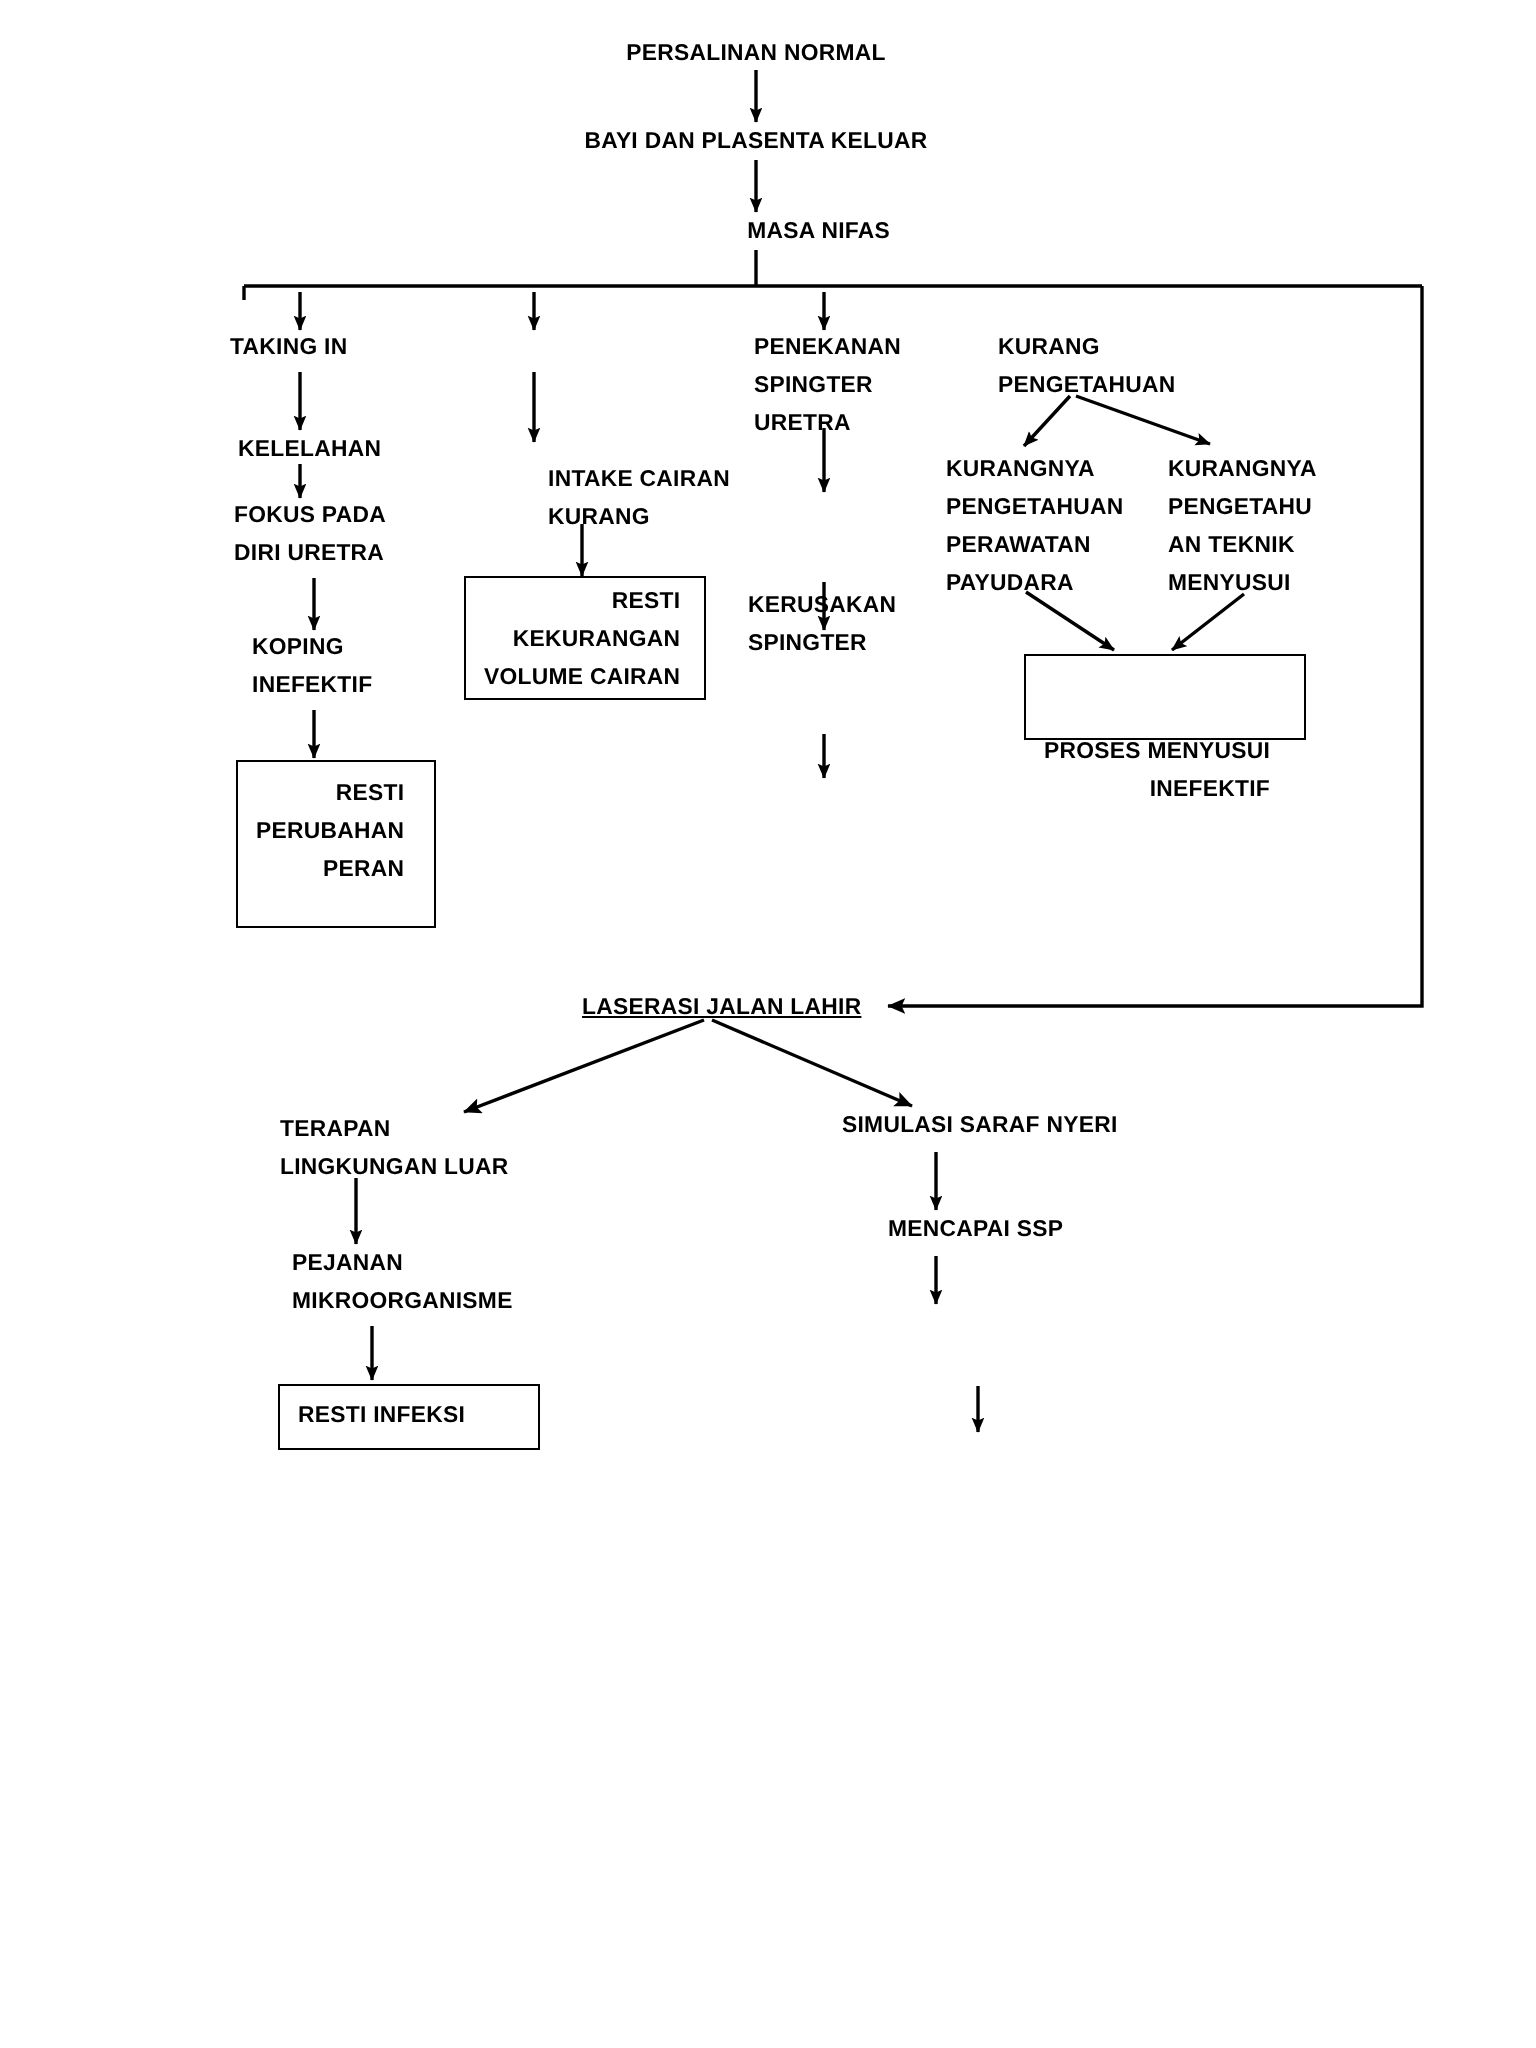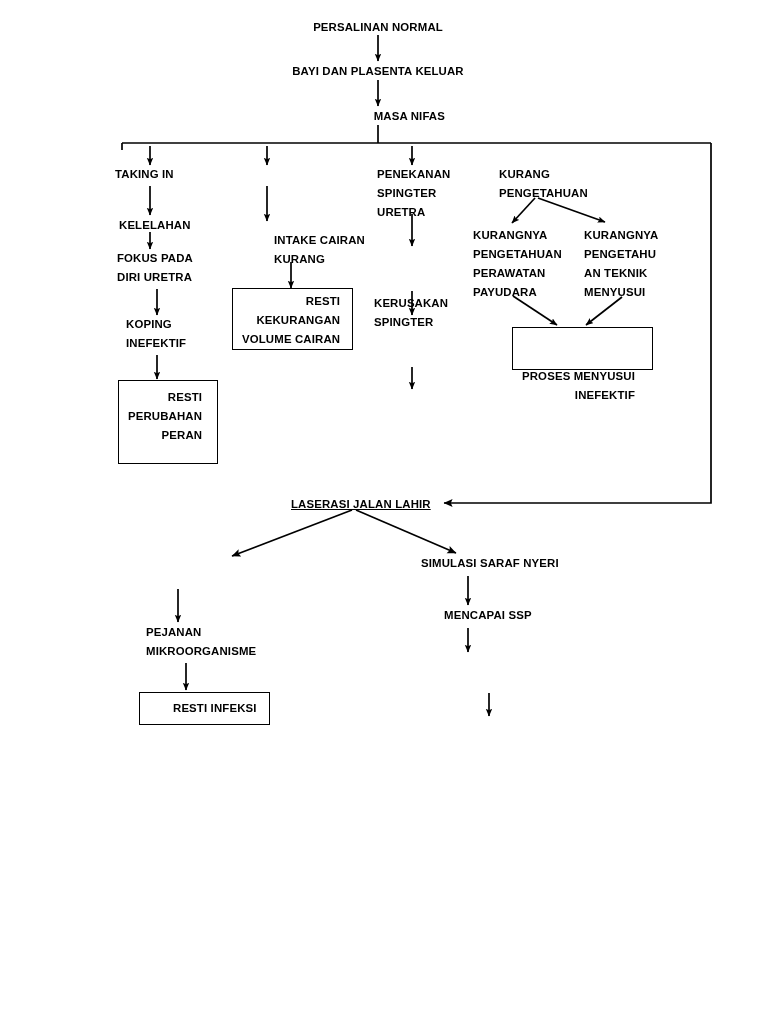--- a/index.html
+++ b/index.html
@@ -136,20 +136,22 @@
 PERAWATAN
 PAYUDARA</div>
 
   <div class="node" style="left:584px;top:226px;width:105px;">KURANGNYA
 PENGETAHU
 AN TEKNIK
 MENYUSUI</div>
 
   <div class="node" style="left:291px;top:495px;width:160px;text-decoration:underline;">LASERASI JALAN LAHIR</div>
 
+  <div class="node" style="left:140px;top:556px;width:160px;">TERAPAN
+LINGKUNGAN LUAR</div>
 
   <div class="node" style="left:146px;top:623px;width:170px;">PEJANAN
 MIKROORGANISME</div>
 
   <div class="node" style="left:421px;top:554px;width:160px;">SIMULASI SARAF NYERI</div>
 
   <div class="node" style="left:444px;top:606px;width:140px;">MENCAPAI SSP</div>
 
 
   <div class="boxed" style="left:118px;top:380px;width:100px;height:84px;">
@@ -164,17 +166,17 @@
 VOLUME CAIRAN</span>
   </div>
 
 
   <div class="boxed" style="left:512px;top:327px;width:141px;height:43px;">
     <span class="boxlabel" style="left:9px;top:3px;margin-top:36px;">PROSES MENYUSUI
 INEFEKTIF</span>
   </div>
 
   <div class="boxed" style="left:139px;top:692px;width:131px;height:33px;">
-    <span class="boxlabel" style="left:9px;top:6px;margin-left:24px;">RESTI INFEKSI</span>
+    <span class="boxlabel" style="left:9px;top:6px;">RESTI INFEKSI</span>
   </div>
 
 
 </div>
 
 </body></html>

